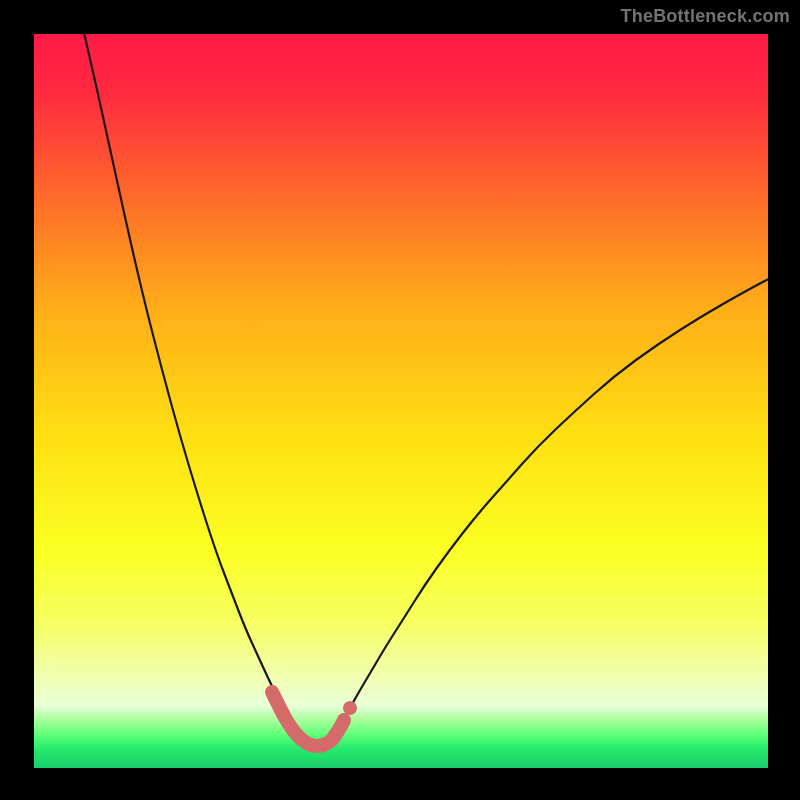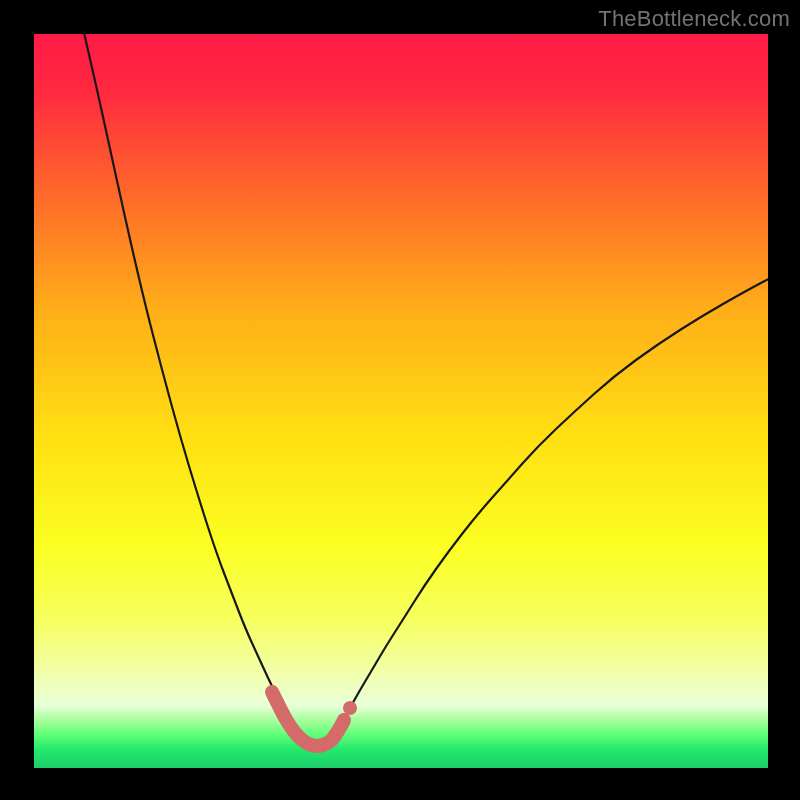--- a/index.html
+++ b/index.html
@@ -25,22 +25,22 @@
     top: 34px;
     width: 734px;
     height: 734px;
     overflow: hidden;
   }
   .watermark {
     position: absolute;
     top: 6px;
     right: 10px;
     color: #737373;
-    font-size: 22px;
-    font-weight: 400;
+    font-size: 18px;
+    font-weight: 700;
     letter-spacing: 0.2px;
     pointer-events: none;
     text-align: center;
   }
   svg {
     display: block;
   }
 </style>
 </head>
 <body>

